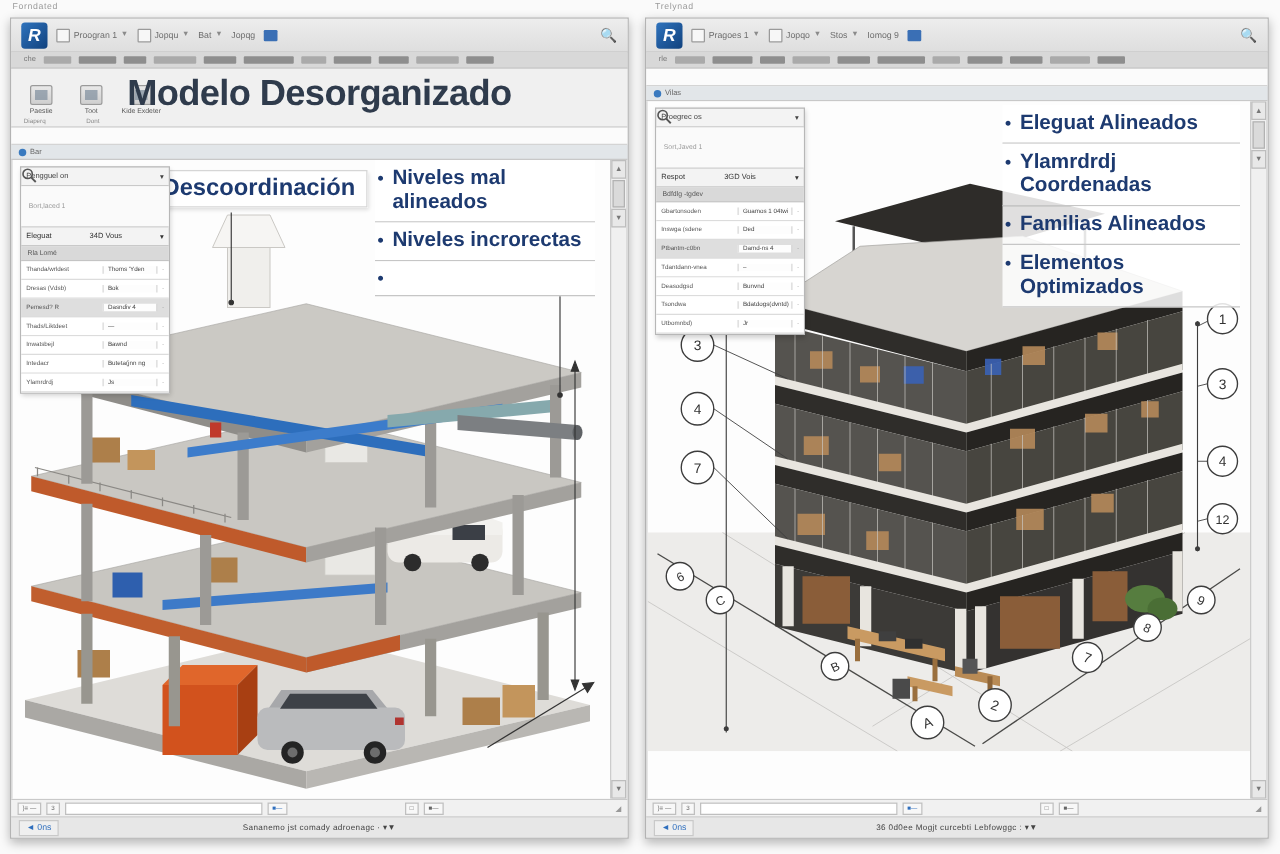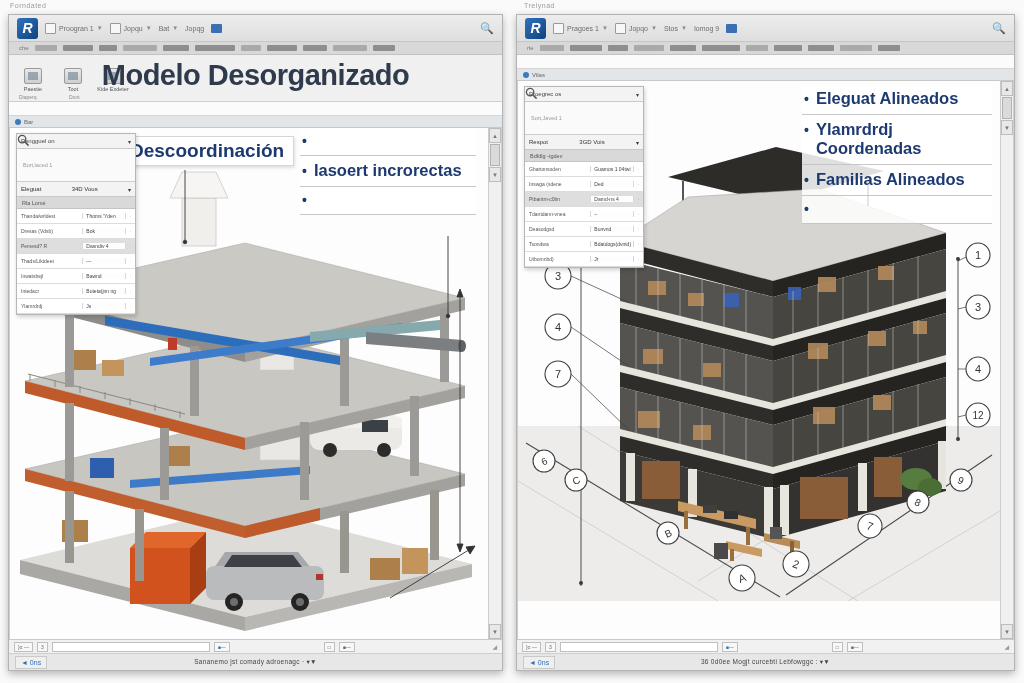--- a/index.html
+++ b/index.html
@@ -296,24 +296,25 @@
         <polygon points="450,424 447,416 453,416" fill="#333"></polygon>
         <line x1="380" y1="470" x2="462" y2="420"></line>
         <polygon points="465,418 456,419 460,426" fill="#333"></polygon>
       </g>
     </svg>
 
     <div class="callout" style="left:110px;top:8px">Descoordinación</div>
     <div class="bullets" style="left:290px;top:0;width:176px">
       <div class="bitem">
           <span class="bd">•</span>
+          <span>Niveles mal alineados</span>
         </div>
       <div class="bitem">
           <span class="bd">•</span>
-          <span>Iasoert incrorectas</span>
+          <span>Niveles incrorectas</span>
         </div>
       <div class="bitem">
           <span class="bd">•</span>
         </div>
     </div>
 
     <div class="sbar">
       <div class="sbtn">▲</div>
       <div class="sthumb"></div>
       <div class="sbtn">▼</div>
@@ -652,20 +653,21 @@
       <div class="bitem">
           <span class="bd">•</span>
           <span>Ylamrdrdj Coordenadas</span>
         </div>
       <div class="bitem">
           <span class="bd">•</span>
           <span>Familias Alineados</span>
         </div>
       <div class="bitem">
           <span class="bd">•</span>
+          <span>Elementos Optimizados</span>
         </div>
     </div>
 
     <div class="sbar">
       <div class="sbtn">▲</div>
       <div class="sthumb"></div>
       <div class="sbtn">▼</div>
       <div class="sbtn sbot">▼</div>
     </div>
   </div>

